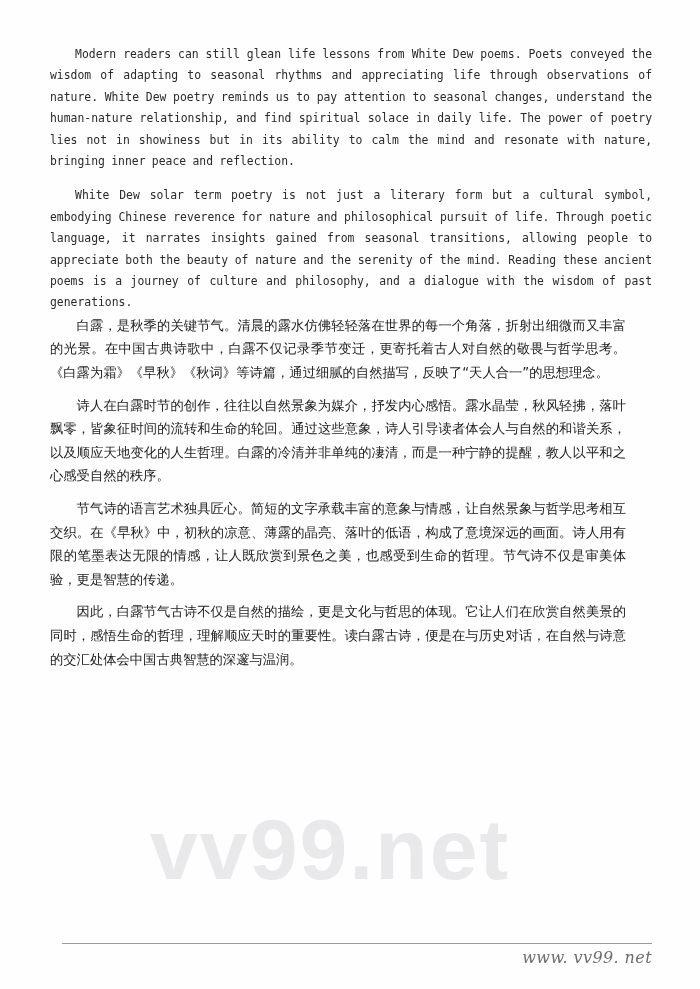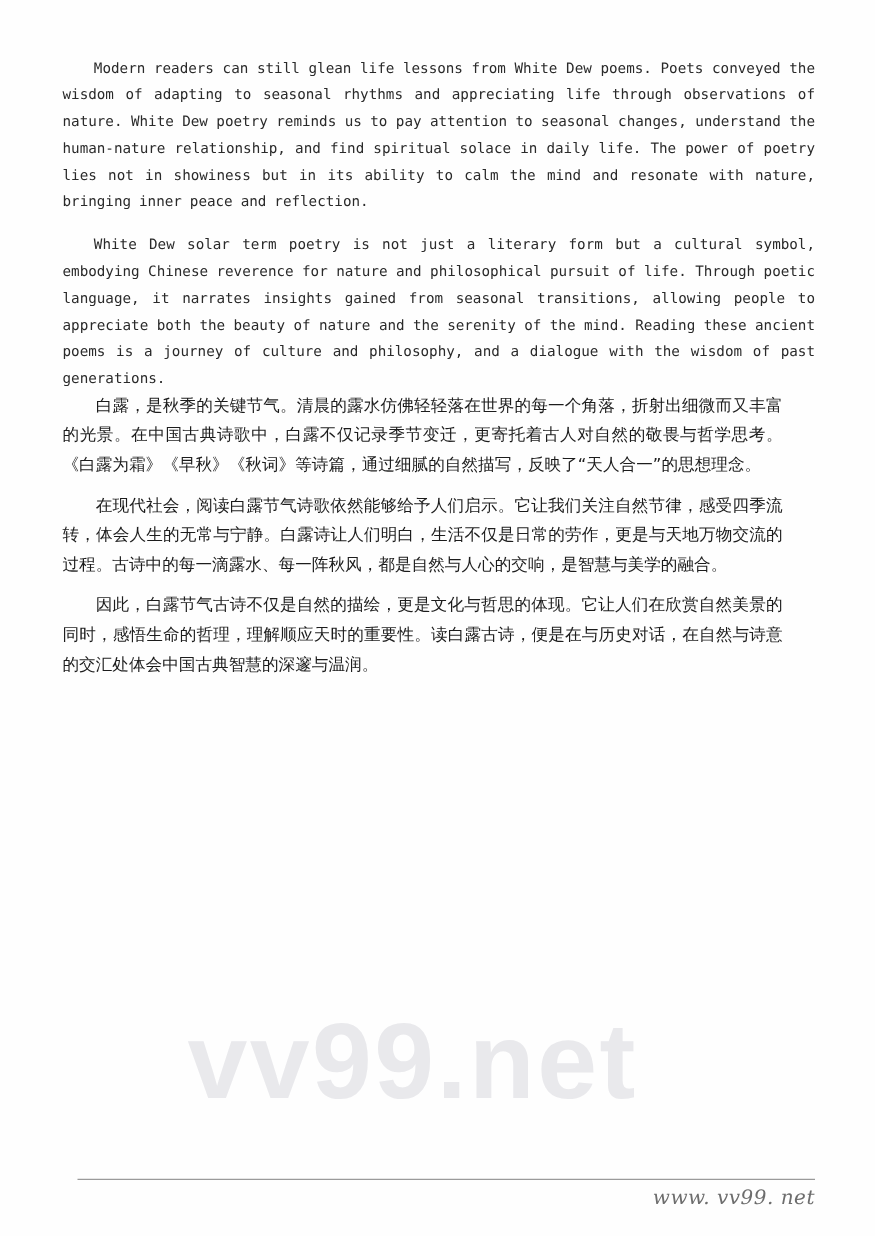--- a/index.html
+++ b/index.html
@@ -119,21 +119,22 @@
   <div class="content">
 
     <section>
       <p class="en-para">Modern readers can still glean life lessons from White Dew poems. Poets conveyed the wisdom of adapting to seasonal rhythms and appreciating life through observations of nature. White Dew poetry reminds us to pay attention to seasonal changes, understand the human-nature relationship, and find spiritual solace in daily life. The power of poetry lies not in showiness but in its ability to calm the mind and resonate with nature, bringing inner peace and reflection.</p>
       <p class="en-para">White Dew solar term poetry is not just a literary form but a cultural symbol, embodying Chinese reverence for nature and philosophical pursuit of life. Through poetic language, it narrates insights gained from seasonal transitions, allowing people to appreciate both the beauty of nature and the serenity of the mind. Reading these ancient poems is a journey of culture and philosophy, and a dialogue with the wisdom of past generations.</p>
     </section>
 
 
     <section class="cn-body">
       <p class="cn-para">白露，是秋季的关键节气。清晨的露水仿佛轻轻落在世界的每一个角落，折射出细微而又丰富的光景。在中国古典诗歌中，白露不仅记录季节变迁，更寄托着古人对自然的敬畏与哲学思考。《白露为霜》《早秋》《秋词》等诗篇，通过细腻的自然描写，反映了“天人合一”的思想理念。</p>
-      <p class="cn-para">在现代社会，阅读白露节气诗歌依然能够给予人们启示。它让我们关注自然节律，感受四季流转，体会人生的无常与宁静。白露诗让人们明白，生活不仅是日常的劳作，更是与天地万物交流的过程。古诗中的每一滴露水、每一阵秋风，都是自然与人心的交响，是智慧与美学的融合。</p>
+      <p class="cn-para">诗人在白露时节的创作，往往以自然景象为媒介，抒发内心感悟。露水晶莹，秋风轻拂，落叶飘零，皆象征时间的流转和生命的轮回。通过这些意象，诗人引导读者体会人与自然的和谐关系，以及顺应天地变化的人生哲理。白露的冷清并非单纯的凄清，而是一种宁静的提醒，教人以平和之心感受自然的秩序。</p>
+      <p class="cn-para">节气诗的语言艺术独具匠心。简短的文字承载丰富的意象与情感，让自然景象与哲学思考相互交织。在《早秋》中，初秋的凉意、薄露的晶亮、落叶的低语，构成了意境深远的画面。诗人用有限的笔墨表达无限的情感，让人既欣赏到景色之美，也感受到生命的哲理。节气诗不仅是审美体验，更是智慧的传递。</p>
       <p class="cn-para">因此，白露节气古诗不仅是自然的描绘，更是文化与哲思的体现。它让人们在欣赏自然美景的同时，感悟生命的哲理，理解顺应天时的重要性。读白露古诗，便是在与历史对话，在自然与诗意的交汇处体会中国古典智慧的深邃与温润。</p>
     </section>
 
   </div>
 
   <div class="footer">
     <hr class="footer-rule">
     <div class="footer-text">www. vv99. net</div>
   </div>
 

